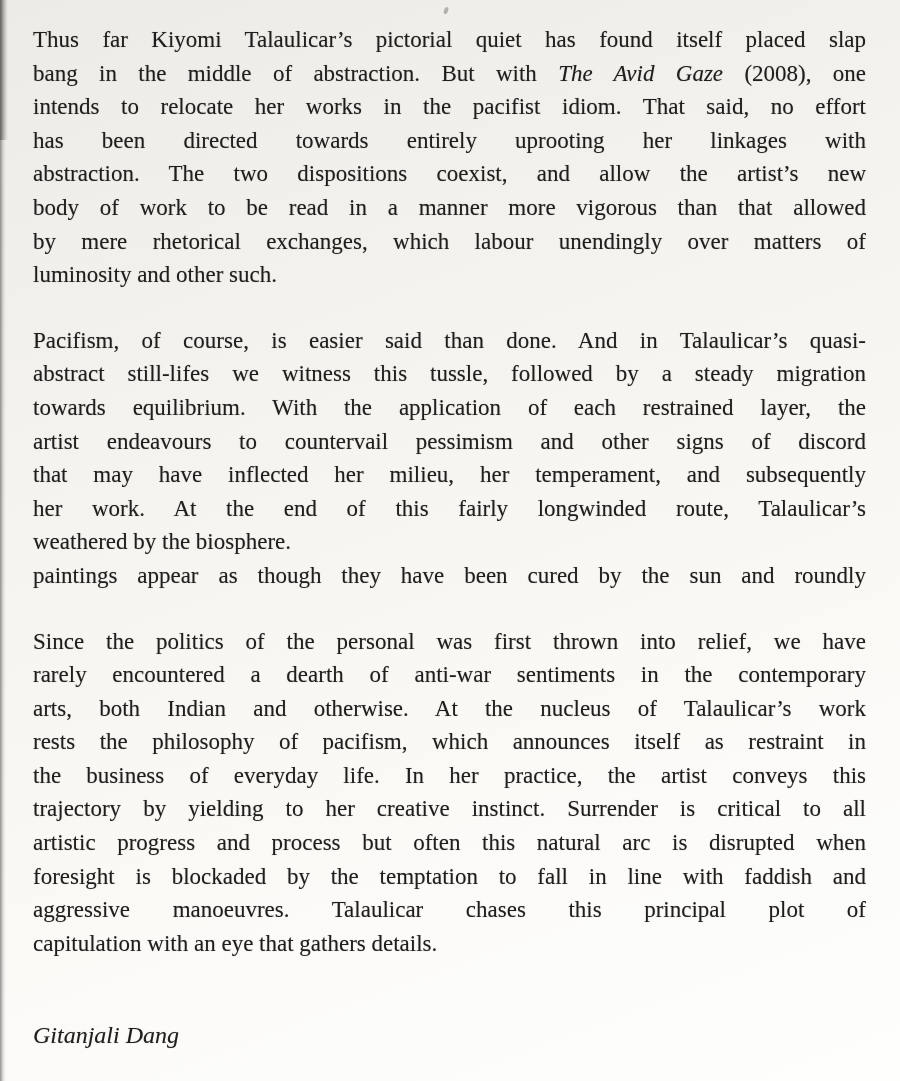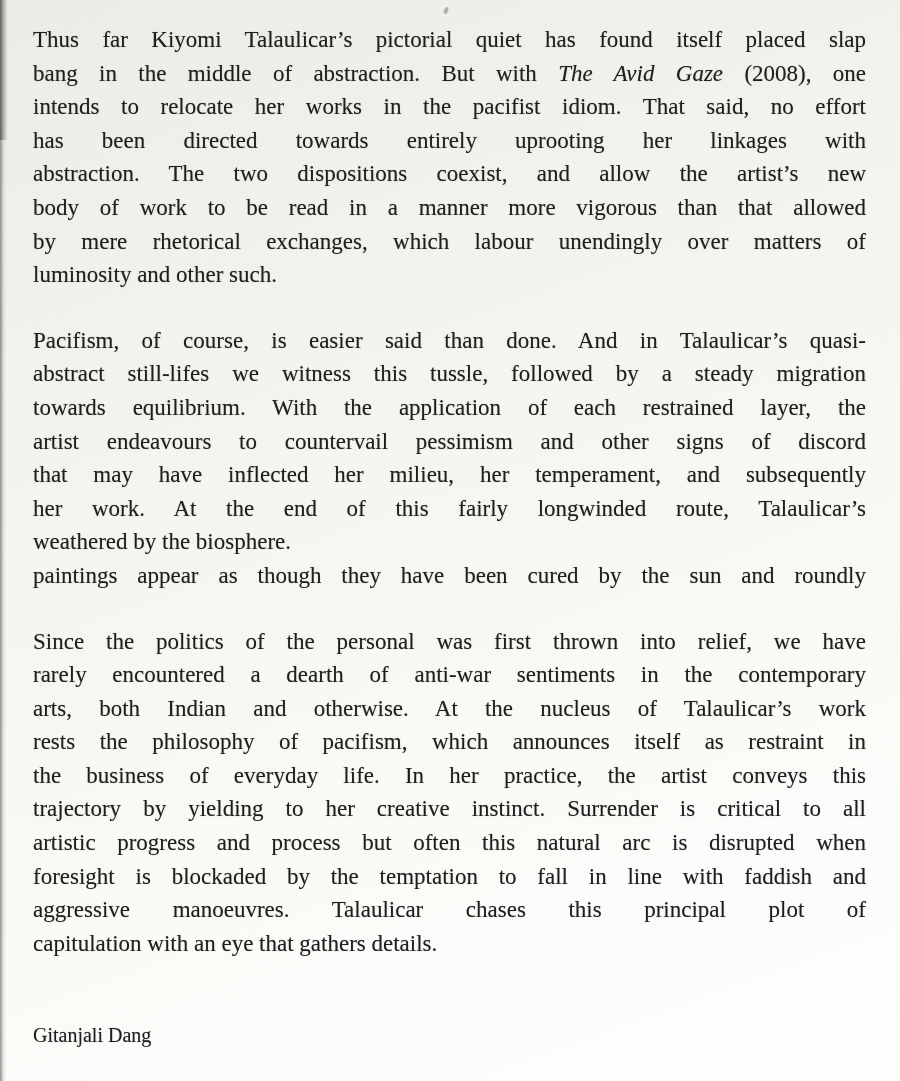--- a/index.html
+++ b/index.html
@@ -54,21 +54,22 @@
     text-align: justify;
     text-align-last: justify;
   }
   .line.last {
     text-align: right;
     text-align-last: left;
   }
   .it { font-style: italic; margin-top: 8px; }
   .signature {
     margin-top: 59px;
-    font-size: 20px;
+    font-style: italic;
+    font-size: 24px;
     line-height: 33.6px;
   }
 </style>
 </head>
 <body>
 
 <div class="page">
   <div class="edge-shadow"></div>
   <div class="edge-shadow-top"></div>
   <div class="speck"></div>

